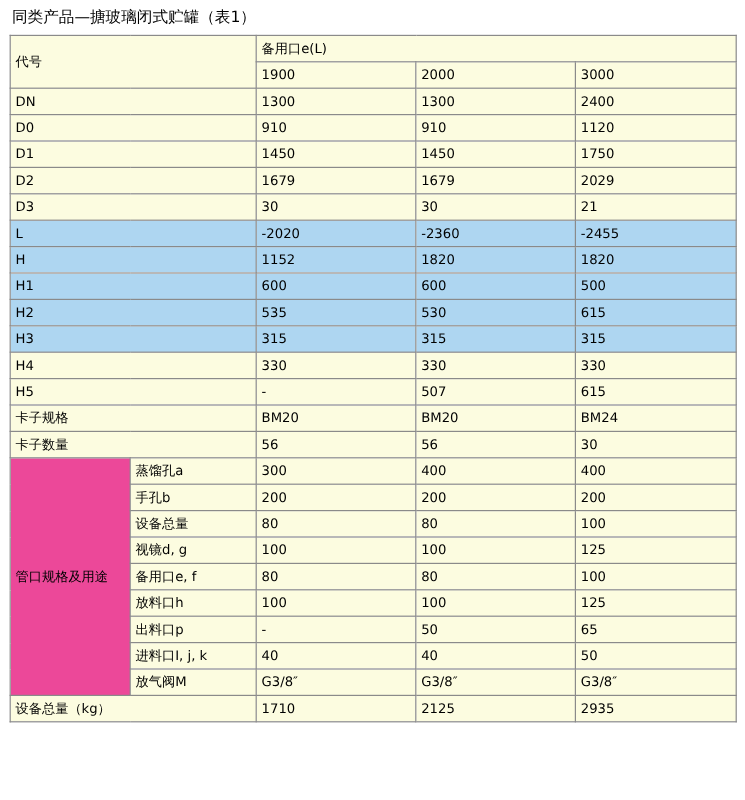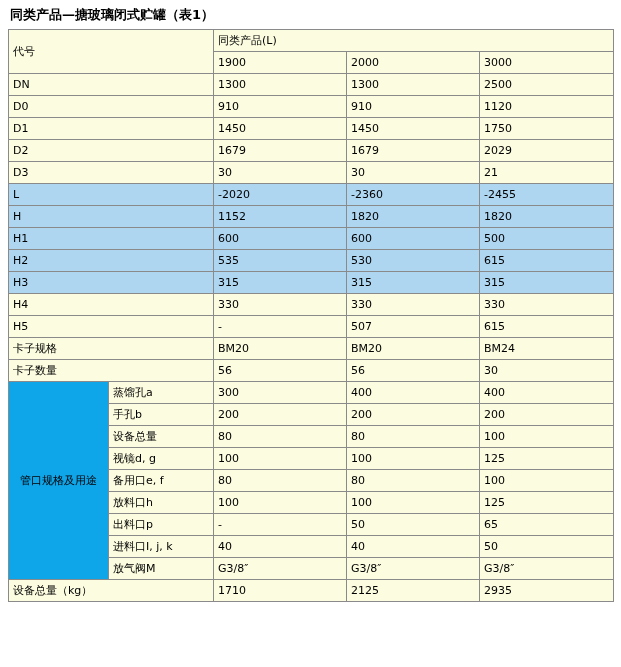--- a/index.html
+++ b/index.html
@@ -18,21 +18,21 @@
     position: relative;
     width: 621px;
     height: 667px;
     box-sizing: border-box;
     padding: 6px 8px 0 8px;
   }
   .doc-title {
     font-size: 13px;
     line-height: 18px;
     margin: 0 0 5px 2px;
-    font-weight: bold;
+    font-weight: normal;
     letter-spacing: 0px;
   }
   table.spec {
     border-collapse: collapse;
     width: 605px;
     table-layout: fixed;
     font-size: 11px;
   }
   table.spec td {
     border: 1px solid #8a8a8a;
@@ -45,21 +45,21 @@
   }
   
   col.c0 { width: 100px; }
   col.c1 { width: 105px; }
   col.c2 { width: 133px; }
   col.c3 { width: 133px; }
   col.c4 { width: 134px; }
 
   .bg-cream { background: #fcfce0; }
   .bg-blue  { background: #aed6f1; }
-  .bg-white { background: #0ea5e9; text-align: center; }
+  .bg-white { background: #ec4899; }
   .center-v { vertical-align: middle; }
 </style>
 </head>
 <body>
 
 <div class="page">
 
   <div class="doc-title">同类产品—搪玻璃闭式贮罐（表1）</div>
 
   <table class="spec">
@@ -67,33 +67,33 @@
       <col class="c0">
         <col class="c1">
         <col class="c2">
         <col class="c3">
         <col class="c4">
     </colgroup>
     <tbody>
 
       <tr>
         <td class="bg-cream" colspan="2" rowspan="2">代号</td>
-        <td class="bg-cream" colspan="3">同类产品(L)</td>
+        <td class="bg-cream" colspan="3">备用口e(L)</td>
       </tr>
       <tr>
         <td class="bg-cream">1900</td>
         <td class="bg-cream">2000</td>
         <td class="bg-cream">3000</td>
       </tr>
 
       <tr>
         <td class="bg-cream" colspan="2">DN</td>
         <td class="bg-cream">1300</td>
         <td class="bg-cream">1300</td>
-        <td class="bg-cream">2500</td>
+        <td class="bg-cream">2400</td>
       </tr>
       <tr>
         <td class="bg-cream" colspan="2">D0</td>
         <td class="bg-cream">910</td>
         <td class="bg-cream">910</td>
         <td class="bg-cream">1120</td>
       </tr>
       <tr>
         <td class="bg-cream" colspan="2">D1</td>
         <td class="bg-cream">1450</td>

